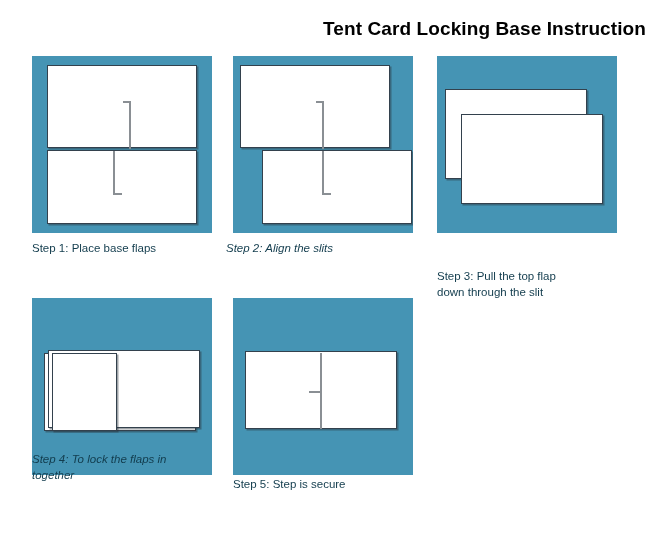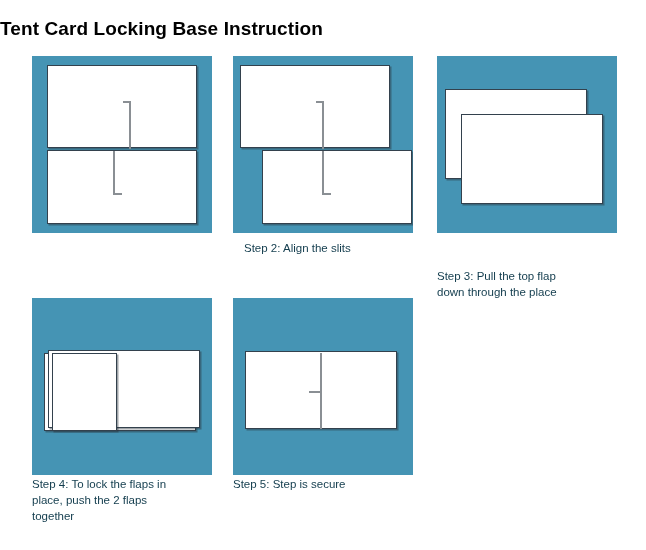--- a/index.html
+++ b/index.html
@@ -6,21 +6,21 @@
   body{
     width:646px;height:550px;
     background:#ffffff;
     font-family:"Liberation Sans", sans-serif;
     overflow:hidden;
     position:relative;
   }
   #page-title{
     position:absolute;
     left:0;top:18px;width:646px;
-    text-align:left;
+    text-align:right;
     font-size:19px;
     font-weight:bold;
     color:#000000;
     letter-spacing:.1px;
   }
   .step{
     position:absolute;
   }
   .panel{
     position:absolute;
@@ -81,41 +81,42 @@
   #s4-front{left:20px;top:55px;width:65px;height:78px;}
   
   #step5{left:233px;top:298px;}
   #step5 .panel{width:180px;height:177px;}
   #s5-sheet{left:12px;top:53px;width:152px;height:78px;}
   #s5-step-v1{left:74px;top:1px;width:2px;height:39px;}
   #s5-step-h{left:63px;top:39px;width:13px;height:2px;}
   #s5-step-v2{left:74px;top:39px;width:2px;height:38px;}
   
   #cap1{left:32px;top:240px;width:182px;}
-  #cap2{left:244px;top:240px;width:182px;}
+  #cap2{left:226px;top:240px;width:182px;font-style:italic;}
   #cap3{left:437px;top:240px;width:200px;margin-top:28px;}
-  #cap4{left:32px;top:476px;width:182px;}
+  #cap4{left:32px;top:451px;width:182px;font-style:italic;}
   #cap5{left:233px;top:476px;width:182px;}
 </style>
 </head>
 <body>
 
 <div id="page-title">Tent Card Locking Base Instruction</div>
 
 <div class="step" id="step1">
   <div class="panel">
     <div class="sheet" id="s1-top"></div>
     <div class="slit slit-v" id="s1-slit1-v"></div>
     <div class="slit slit-h" id="s1-slit1-h"></div>
     <div class="sheet" id="s1-bot"></div>
     <div class="slit slit-v" id="s1-slit2-v"></div>
     <div class="slit slit-h" id="s1-slit2-h"></div>
   </div>
 </div>
 <div class="caption" id="cap1">
+  <div>Step 1: Place base flaps</div>
 </div>
 
 <div class="step" id="step2">
   <div class="panel">
     <div class="sheet" id="s2-top"></div>
     <div class="slit slit-v" id="s2-slit1-v"></div>
     <div class="slit slit-h" id="s2-slit1-h"></div>
     <div class="sheet" id="s2-bot"></div>
     <div class="slit slit-v" id="s2-slit2-v"></div>
     <div class="slit slit-h" id="s2-slit2-h"></div>
@@ -126,33 +127,32 @@
 </div>
 
 <div class="step" id="step3">
   <div class="panel">
     <div class="sheet" id="s3-back"></div>
     <div class="sheet" id="s3-front"></div>
   </div>
 </div>
 <div class="caption" id="cap3">
   <div>Step 3: Pull the top flap</div>
-  <div class="lastline">down through the place</div>
+  <div class="lastline">down through the slit</div>
 </div>
 
 <div class="step" id="step4">
   <div class="panel">
     <div class="sheet" id="s4-back"></div>
     <div class="sheet" id="s4-mid"></div>
     <div class="sheet" id="s4-front"></div>
   </div>
 </div>
 <div class="caption" id="cap4">
   <div>Step 4: To lock the flaps in</div>
-  <div>place, push the 2 flaps</div>
   <div class="lastline">together</div>
 </div>
 
 <div class="step" id="step5">
   <div class="panel">
     <div class="sheet" id="s5-sheet">
       <div class="slit slit-v" id="s5-step-v1"></div>
       <div class="slit slit-h" id="s5-step-h"></div>
       <div class="slit slit-v" id="s5-step-v2"></div>
     </div>

